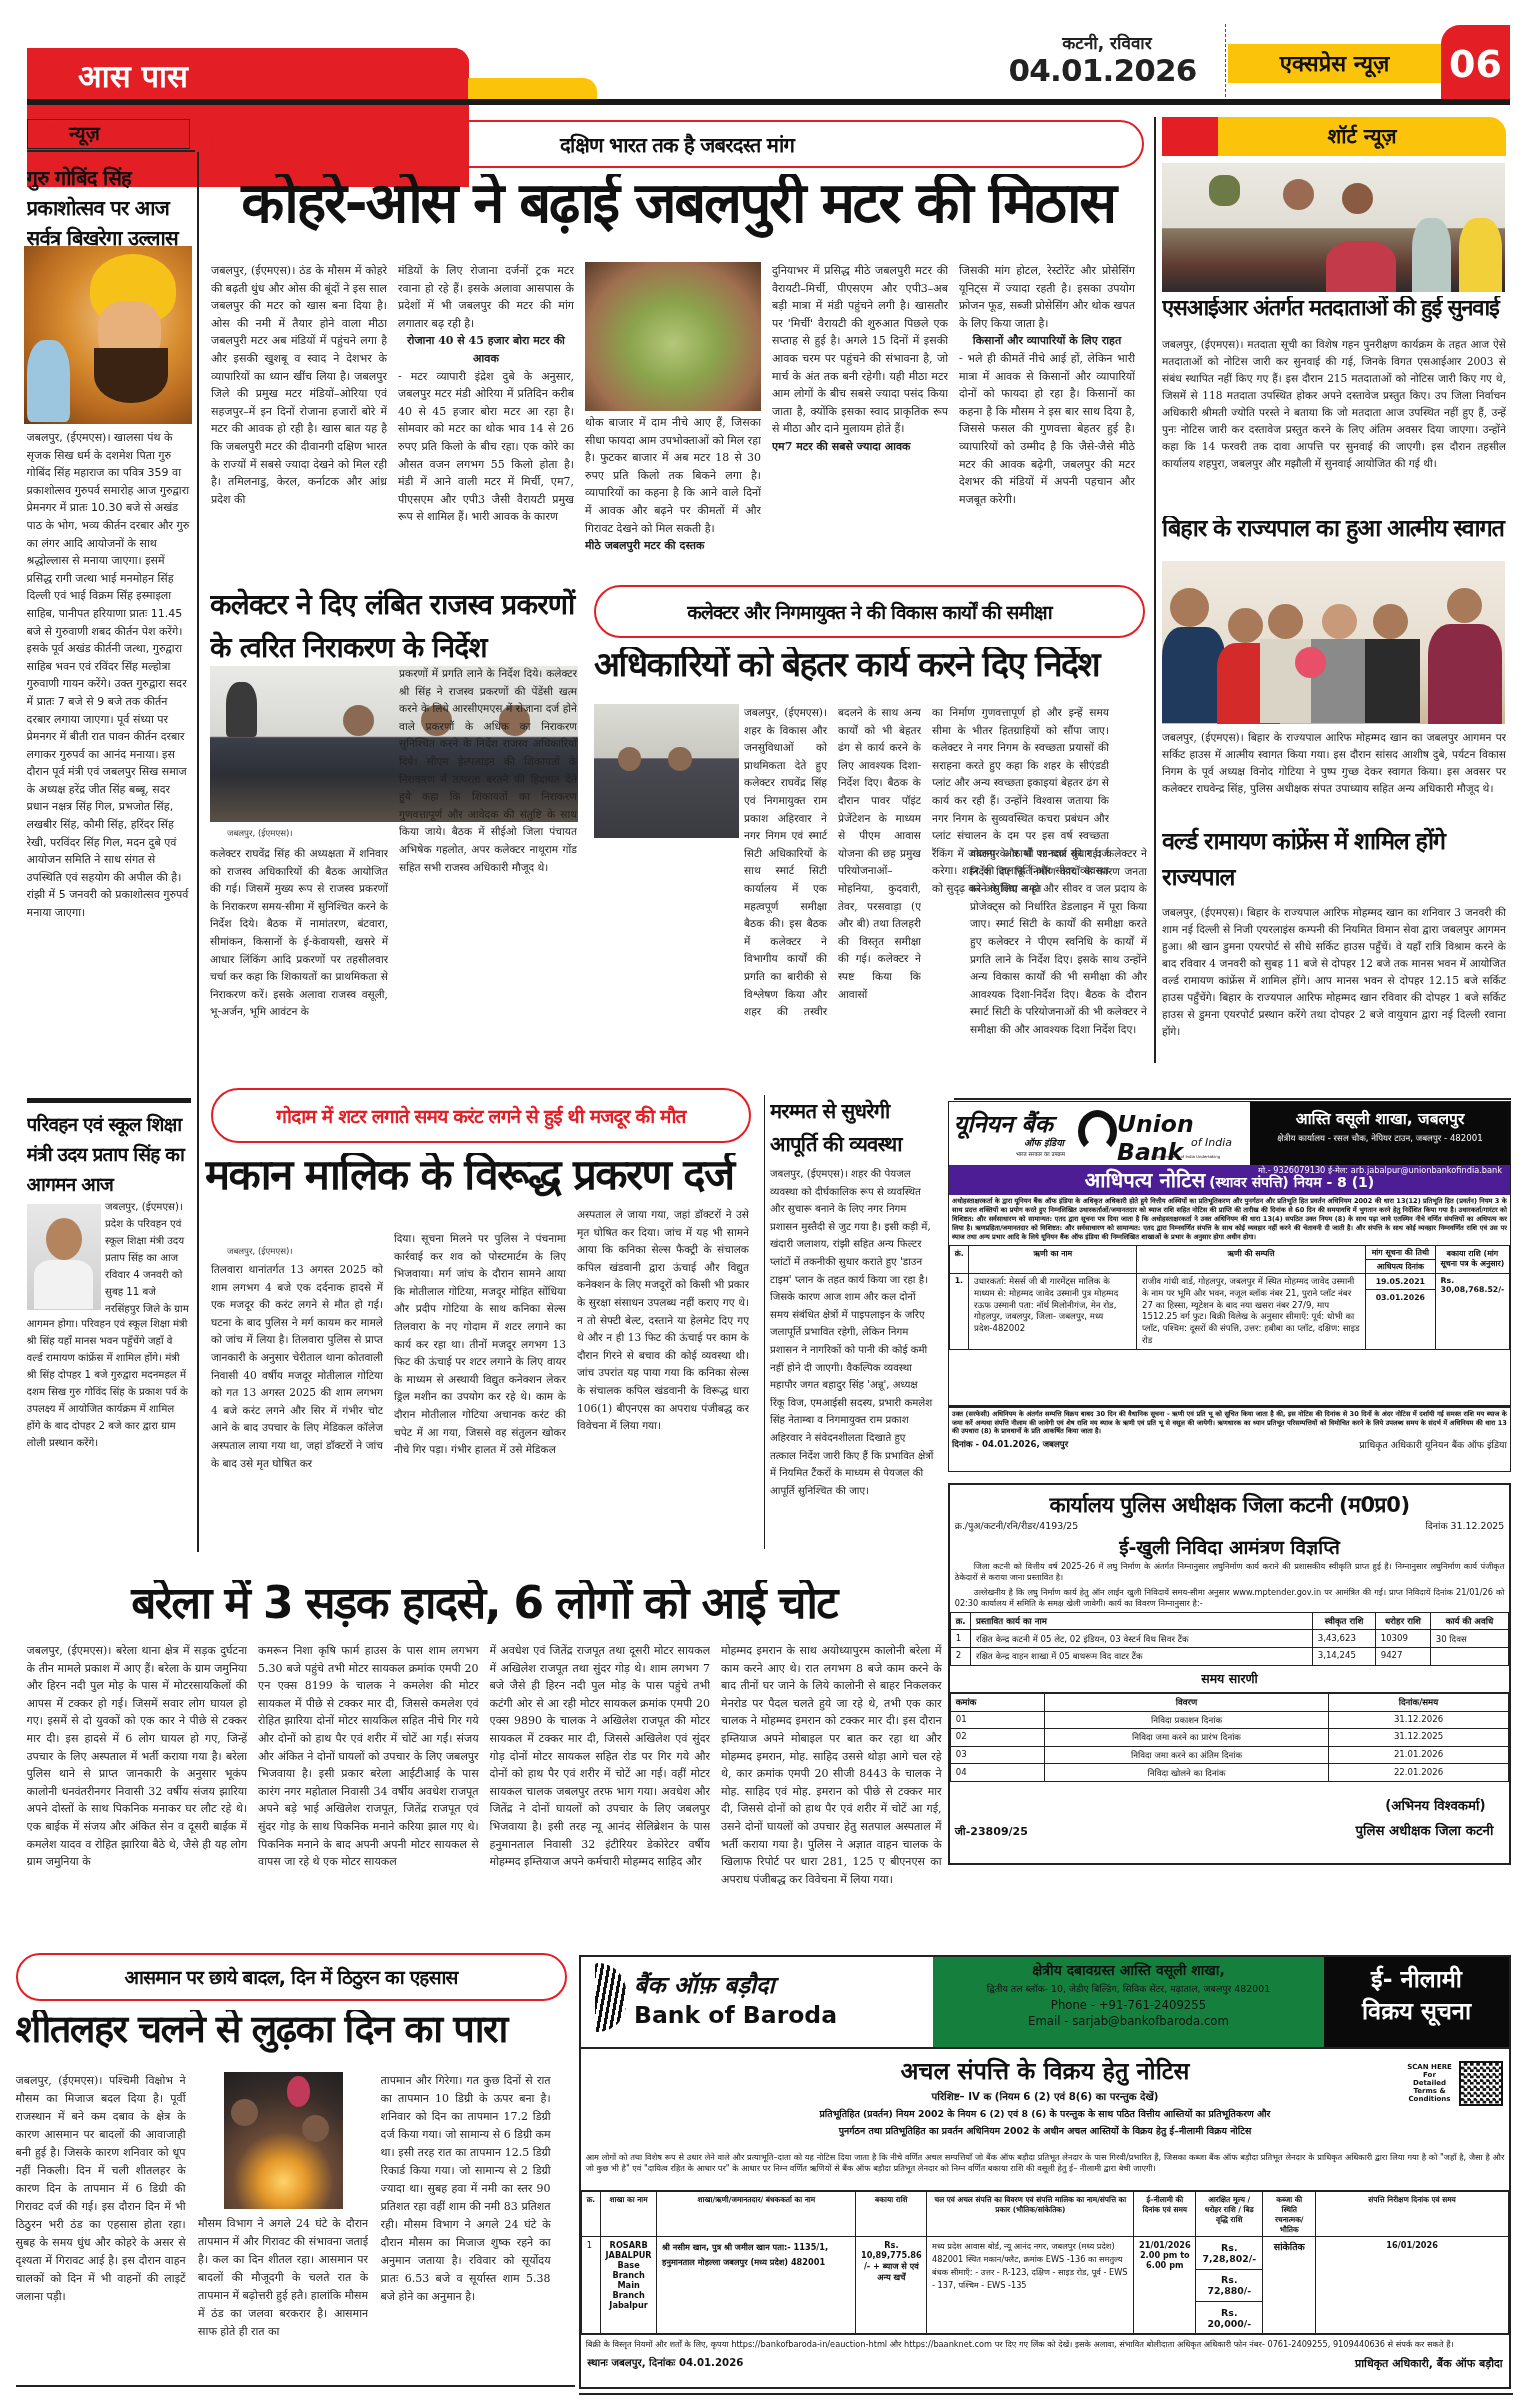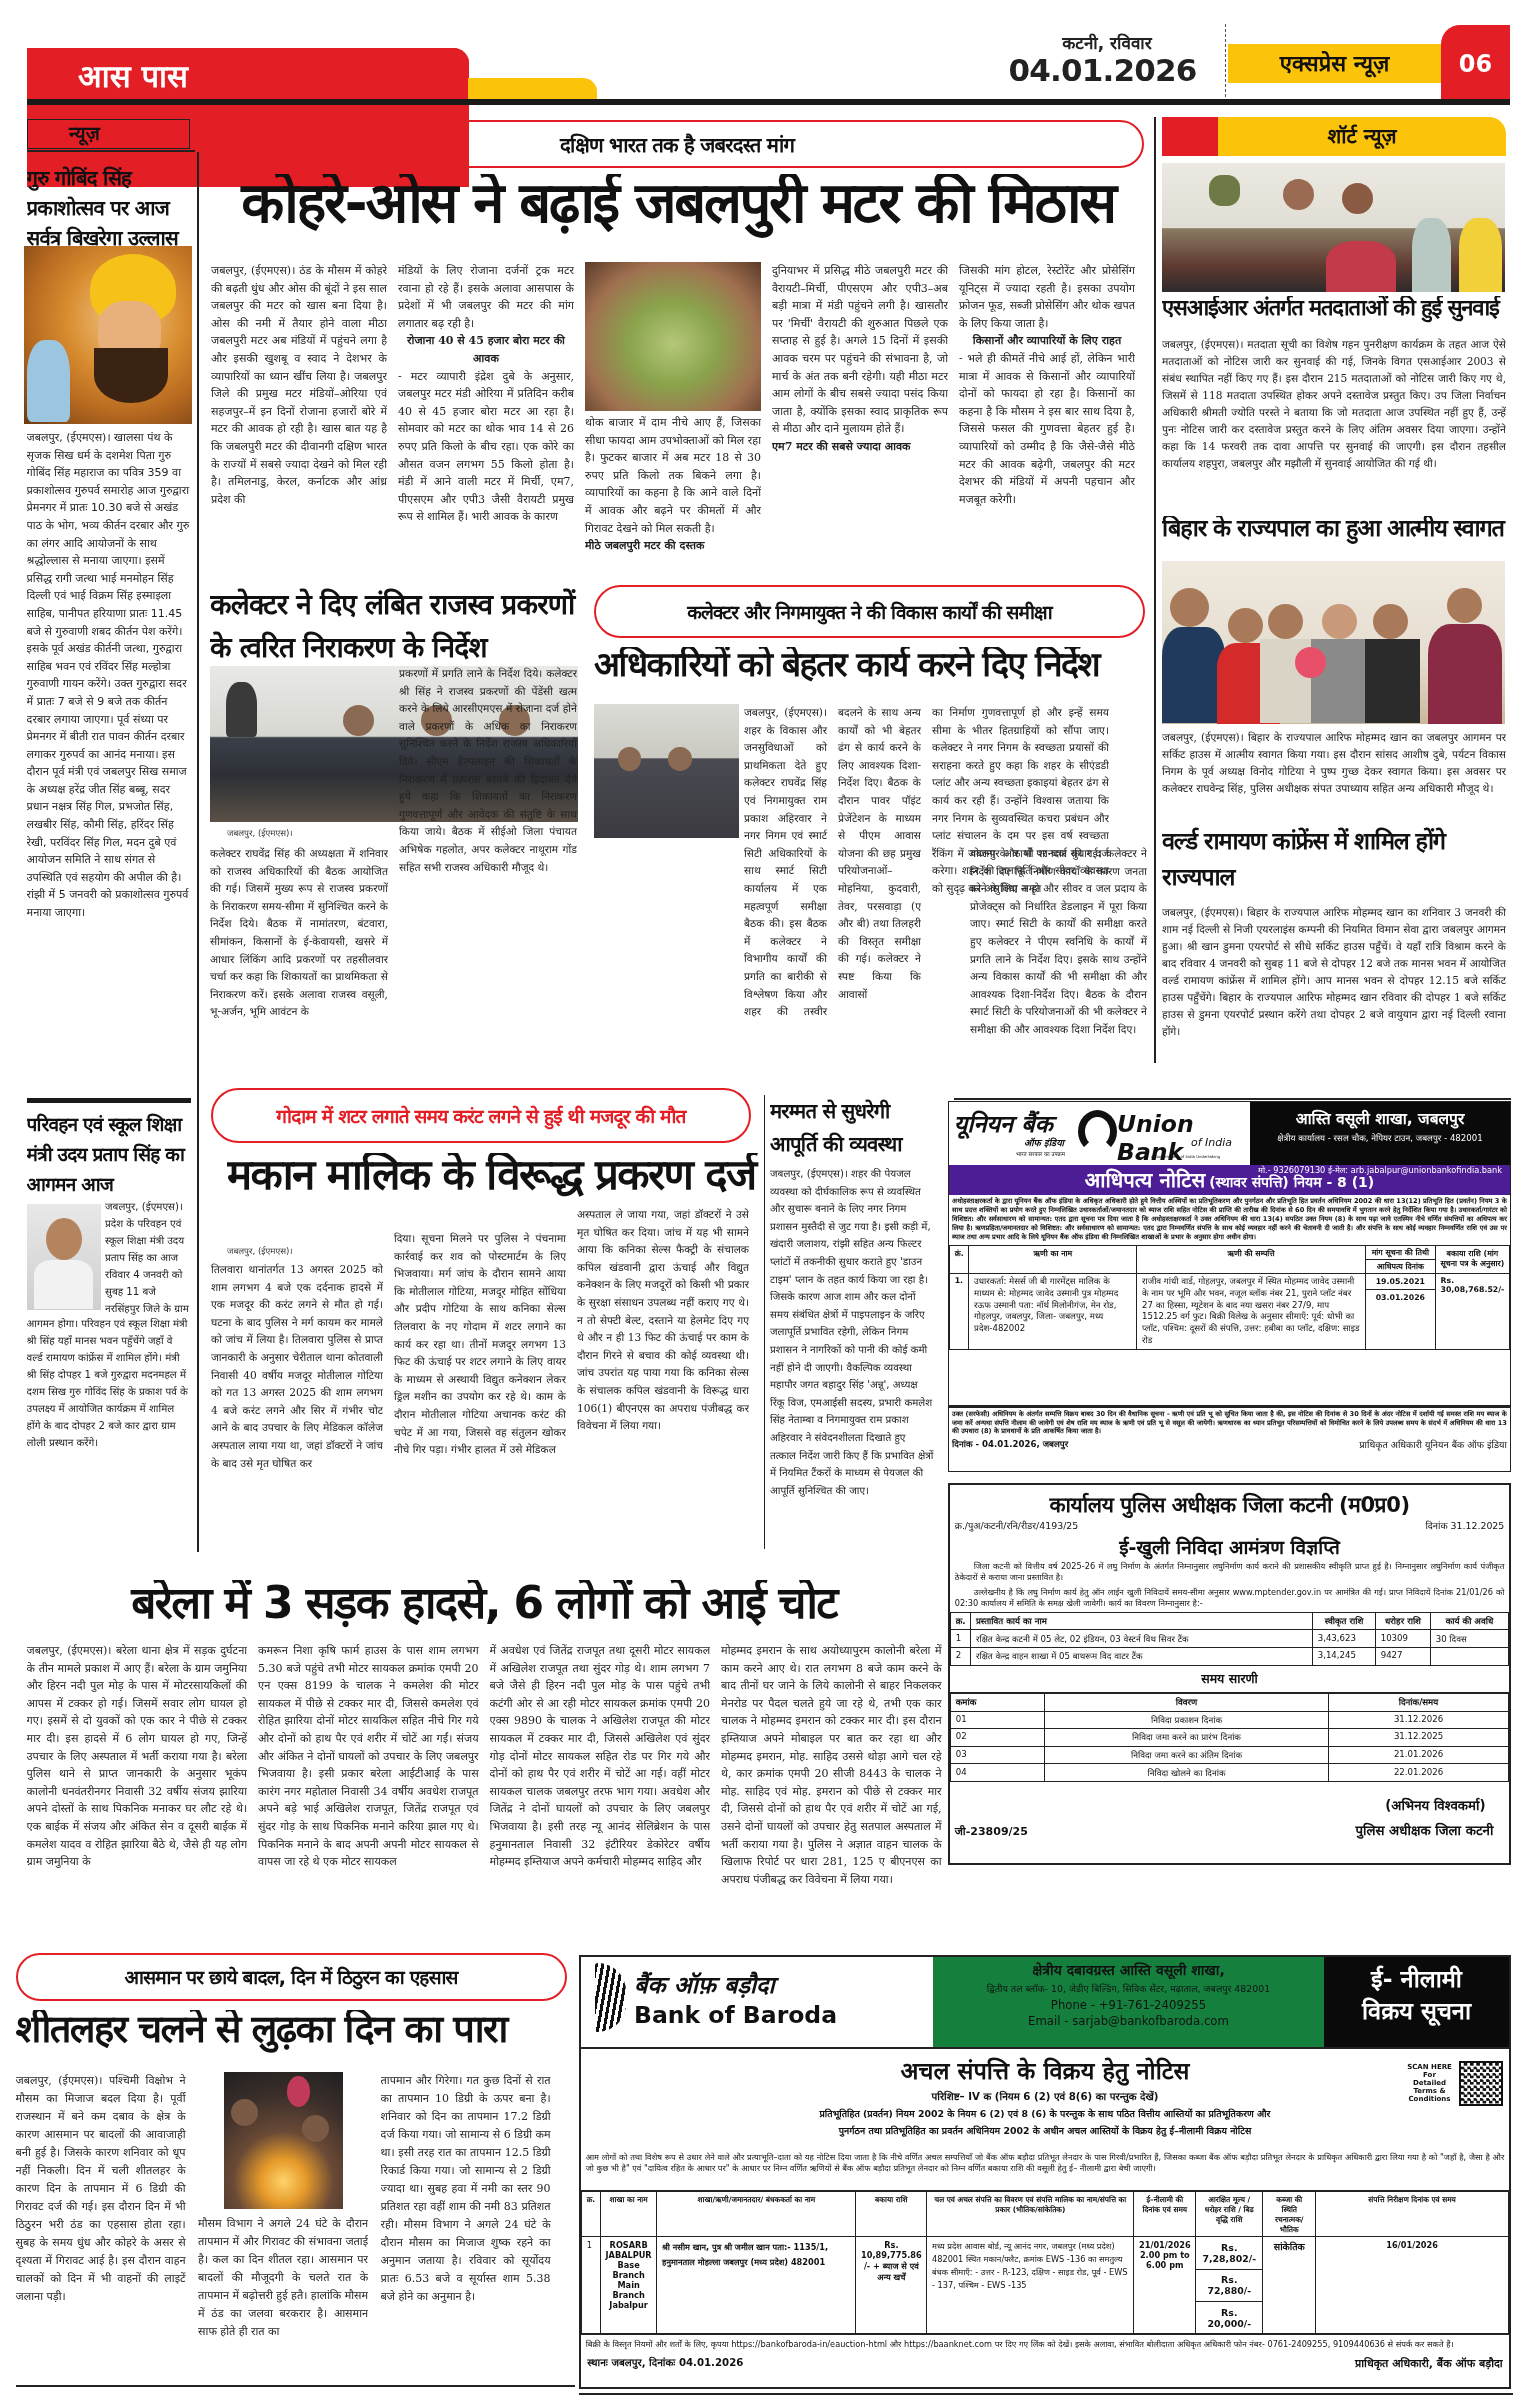--- a/index.html
+++ b/index.html
@@ -19,21 +19,21 @@
 
 <div class="abs" style="left:0;top:0;width:1523px;height:106px;">
   <div class="abs" style="left:26.6px;top:48px;width:442px;height:139px;background:#e31e24;border-top-right-radius:15.6px;height:139px;clip-path:none;"></div>
   <div class="abs" style="left:26.6px;top:48px;width:442px;height:139px;background:#e31e24;border-top-right-radius:15.6px;"></div>
   <div class="abs" style="left:78px;top:53px;width:235px;height:47px;color:#fff;font-weight:bold;font-size:31px;line-height:47px;font-family:'DejaVu Sans',sans-serif;">आस पास</div>
   <div class="abs" style="left:468px;top:78px;width:129px;height:26px;background:#fcc30b;border-top-right-radius:14px;"></div>
   <div class="abs" style="left:1017px;top:31px;width:180px;text-align:center;font-size:17px;font-weight:bold;color:#222;">कटनी, रविवार</div>
   <div class="abs" style="left:993px;top:52px;width:219px;text-align:center;font-size:31px;font-weight:bold;color:#222;letter-spacing:-0.8px;">04.01.2026</div>
   <div class="abs" style="left:1225px;top:23.5px;width:0.8px;height:78px;border-left:0.8px dashed #555;"></div>
   <div class="abs" style="left:1228px;top:44px;width:213px;height:39px;background:#fcc30b;font-size:22px;font-weight:bold;line-height:39px;text-align:center;color:#111;">एक्सप्रेस न्यूज़</div>
-  <div class="abs" style="left:1441px;top:25px;width:69px;height:78px;background:#e31e24;border-top-left-radius:19px;color:#fff;font-size:24px;font-weight:bold;text-align:center;line-height:78px;">06</div>
+  <div class="abs" style="left:1441px;top:25px;width:69px;height:78px;background:#e31e24;border-top-left-radius:19px;color:#fff;font-size:38px;font-weight:bold;text-align:center;line-height:78px;">06</div>
   <div class="abs" style="left:26.6px;top:99px;width:1483px;height:6.3px;background:#1a1a1a;"></div>
 </div>
 
 <div class="abs" style="left:26.6px;top:119px;width:163px;height:30px;border:1.6px solid #222;font-weight:bold;font-size:19px;line-height:26.6px;padding-left:11px;">
   <span style="color:#e31e24;">ब्रीफ</span><span>न्यूज़</span>
 </div>
 <div class="abs" style="left:26.6px;top:150px;width:168px;height:2.3px;background:#222;"></div>
 <div class="vrule" style="left:197px;top:152px;height:1400px;"></div>
 
 <div class="abs headline" style="left:26.6px;top:163px;width:164px;font-size:20.3px;white-space:normal;letter-spacing:-0.8px;line-height:30px;">गुरु गोबिंद सिंह प्रकाशोत्सव पर आज सर्वत्र बिखरेगा उल्लास</div>
@@ -99,21 +99,21 @@
   <div style="position:absolute;left:23.5px;top:43px;width:23.5px;height:23.5px;background:#8a6a52;border-radius:50%;"></div>
   <div style="position:absolute;left:74px;top:43px;width:23.5px;height:23.5px;background:#8a6a52;border-radius:50%;"></div>
 </div>
 <div class="abs" style="display:flex;gap:11px;left:594px;top:704px;width:551px;height:383px;">
   <div class="txt" style="width:177px;height:382px;font-size:10.6px;line-height:17.6px;padding-left:150px;width:327px;columns:2;column-gap:11px;">जबलपुर, (ईएमएस)। शहर के विकास और जनसुविधाओं को प्राथमिकता देते हुए कलेक्टर राघवेंद्र सिंह एवं निगमायुक्त राम प्रकाश अहिरवार ने नगर निगम एवं स्मार्ट सिटी अधिकारियों के साथ स्मार्ट सिटी कार्यालय में एक महत्वपूर्ण समीक्षा बैठक की। इस बैठक में कलेक्टर ने विभागीय कार्यों की प्रगति का बारीकी से विश्लेषण किया और शहर की तस्वीर बदलने के साथ अन्य कार्यों को भी बेहतर ढंग से कार्य करने के लिए आवश्यक दिशा-निर्देश दिए। बैठक के दौरान पावर पॉइंट प्रेजेंटेशन के माध्यम से पीएम आवास योजना की छह प्रमुख परियोजनाओं–मोहनिया, कुदवारी, तेवर, परसवाड़ा (ए और बी) तथा तिलहरी की विस्तृत समीक्षा की गई। कलेक्टर ने स्पष्ट किया कि आवासों</div>
   <div class="txt" style="width:177px;height:382px;font-size:10.6px;line-height:17.6px;">का निर्माण गुणवत्तापूर्ण हो और इन्हें समय सीमा के भीतर हितग्राहियों को सौंपा जाए। कलेक्टर ने नगर निगम के स्वच्छता प्रयासों की सराहना करते हुए कहा कि शहर के सीएंडडी प्लांट और अन्य स्वच्छता इकाइयां बेहतर ढंग से कार्य कर रही हैं। उन्होंने विश्वास जताया कि नगर निगम के सुव्यवस्थित कचरा प्रबंधन और प्लांट संचालन के दम पर इस वर्ष स्वच्छता रैंकिंग में जबलपुर और भी शानदार सुधार दर्ज करेगा। शहर की जलापूर्ति और सीवर व्यवस्था को सुदृढ़ करने के लिए अमृत</div>
 </div>
 <div class="abs txt" style="left:970px;top:845px;width:177px;height:242px;font-size:10.6px;line-height:17.6px;">योजना के कार्यों पर चर्चा की गई। कलेक्टर ने निर्देश दिए कि निर्माण कार्यों के कारण जनता को असुविधा न हो और सीवर व जल प्रदाय के प्रोजेक्ट्स को निर्धारित डेडलाइन में पूरा किया जाए। स्मार्ट सिटी के कार्यों की समीक्षा करते हुए कलेक्टर ने पीएम स्वनिधि के कार्यों में प्रगति लाने के निर्देश दिए। इसके साथ उन्होंने अन्य विकास कार्यों की भी समीक्षा की और आवश्यक दिशा-निर्देश दिए। बैठक के दौरान स्मार्ट सिटी के परियोजनाओं की भी कलेक्टर ने समीक्षा की और आवश्यक दिशा निर्देश दिए।</div>
 
 <div class="abs pill" style="left:211px;top:1088px;width:540px;height:55px;font-size:19px;color:#e31e24;">गोदाम में शटर लगाते समय करंट लगने से हुई थी मजदूर की मौत</div>
-<div class="abs headline" style="left:227px;top:1153px;width:547px;font-size:42px;height:63px;letter-spacing:-1.6px;">मकान मालिक के विरूद्ध प्रकरण दर्ज</div>
+<div class="abs headline" style="left:205px;top:1153px;width:547px;font-size:42px;height:63px;letter-spacing:-1.6px;">मकान मालिक के विरूद्ध प्रकरण दर्ज</div>
 <div class="abs" style="left:227px;top:1245px;font-size:8.6px;color:#333;">जबलपुर, (ईएमएस)।</div>
 <div class="abs" style="display:flex;gap:11px;left:211px;top:1261px;width:540px;height:289px;">
   <div class="txt" style="width:172px;height:289px;font-size:10.6px;line-height:17.6px;">तिलवारा थानांतर्गत 13 अगस्त 2025 को शाम लगभग 4 बजे एक दर्दनाक हादसे में एक मजदूर की करंट लगने से मौत हो गई। घटना के बाद पुलिस ने मर्ग कायम कर मामले को जांच में लिया है। तिलवारा पुलिस से प्राप्त जानकारी के अनुसार चेरीताल थाना कोतवाली निवासी 40 वर्षीय मजदूर मोतीलाल गोटिया को गत 13 अगस्त 2025 की शाम लगभग 4 बजे करंट लगने और सिर में गंभीर चोट आने के बाद उपचार के लिए मेडिकल कॉलेज अस्पताल लाया गया था, जहां डॉक्टरों ने जांच के बाद उसे मृत घोषित कर</div>
   <div class="txt" style="width:172px;height:321px;margin-top:-31px;font-size:10.6px;line-height:17.6px;">दिया। सूचना मिलने पर पुलिस ने पंचनामा कार्रवाई कर शव को पोस्टमार्टम के लिए भिजवाया। मर्ग जांच के दौरान सामने आया कि मोतीलाल गोटिया, मजदूर मोहित सोंधिया और प्रदीप गोटिया के साथ कनिका सेल्स तिलवारा के नए गोदाम में शटर लगाने का कार्य कर रहा था। तीनों मजदूर लगभग 13 फिट की ऊंचाई पर शटर लगाने के लिए वायर के माध्यम से अस्थायी विद्युत कनेक्शन लेकर ड्रिल मशीन का उपयोग कर रहे थे। काम के दौरान मोतीलाल गोटिया अचानक करंट की चपेट में आ गया, जिससे वह संतुलन खोकर नीचे गिर पड़ा। गंभीर हालत में उसे मेडिकल</div>
   <div class="txt" style="width:172px;height:344px;margin-top:-55px;font-size:10.6px;line-height:17.6px;">अस्पताल ले जाया गया, जहां डॉक्टरों ने उसे मृत घोषित कर दिया। जांच में यह भी सामने आया कि कनिका सेल्स फैक्ट्री के संचालक कपिल खंडवानी द्वारा ऊंचाई और विद्युत कनेक्शन के लिए मजदूरों को किसी भी प्रकार के सुरक्षा संसाधन उपलब्ध नहीं कराए गए थे। न तो सेफ्टी बेल्ट, दस्ताने या हेलमेट दिए गए थे और न ही 13 फिट की ऊंचाई पर काम के दौरान गिरने से बचाव की कोई व्यवस्था थी। जांच उपरांत यह पाया गया कि कनिका सेल्स के संचालक कपिल खंडवानी के विरूद्ध धारा 106(1) बीएनएस का अपराध पंजीबद्ध कर विवेचना में लिया गया।</div>
 </div>
 <div class="vrule" style="left:764px;top:1095px;height:454px;width:0.8px;"></div>
 
 <div class="abs headline" style="left:770px;top:1095px;width:164px;font-size:20.3px;white-space:normal;letter-spacing:-0.8px;line-height:33px;">मरम्मत से सुधरेगी आपूर्ति की व्यवस्था</div>
 <div class="abs txt" style="left:770px;top:1165px;width:164px;height:383px;font-family:'DejaVu Sans',sans-serif;font-size:10.2px;line-height:17.6px;text-align:left;">जबलपुर, (ईएमएस)। शहर की पेयजल व्यवस्था को दीर्घकालिक रूप से व्यवस्थित और सुचारू बनाने के लिए नगर निगम प्रशासन मुस्तैदी से जुट गया है। इसी कड़ी में, खंदारी जलाशय, रांझी सहित अन्य फिल्टर प्लांटों में तकनीकी सुधार कराते हुए 'डाउन टाइम' प्लान के तहत कार्य किया जा रहा है। जिसके कारण आज शाम और कल दोनों समय संबंधित क्षेत्रों में पाइपलाइन के जरिए जलापूर्ति प्रभावित रहेगी, लेकिन निगम प्रशासन ने नागरिकों को पानी की कोई कमी नहीं होने दी जाएगी। वैकल्पिक व्यवस्था महापौर जगत बहादुर सिंह 'अन्नू', अध्यक्ष रिंकू विज, एमआईसी सदस्य, प्रभारी कमलेश सिंह नेताम्बा व निगमायुक्त राम प्रकाश अहिरवार ने संवेदनशीलता दिखाते हुए तत्काल निर्देश जारी किए हैं कि प्रभावित क्षेत्रों में नियमित टैंकरों के माध्यम से पेयजल की आपूर्ति सुनिश्चित की जाए।</div>

